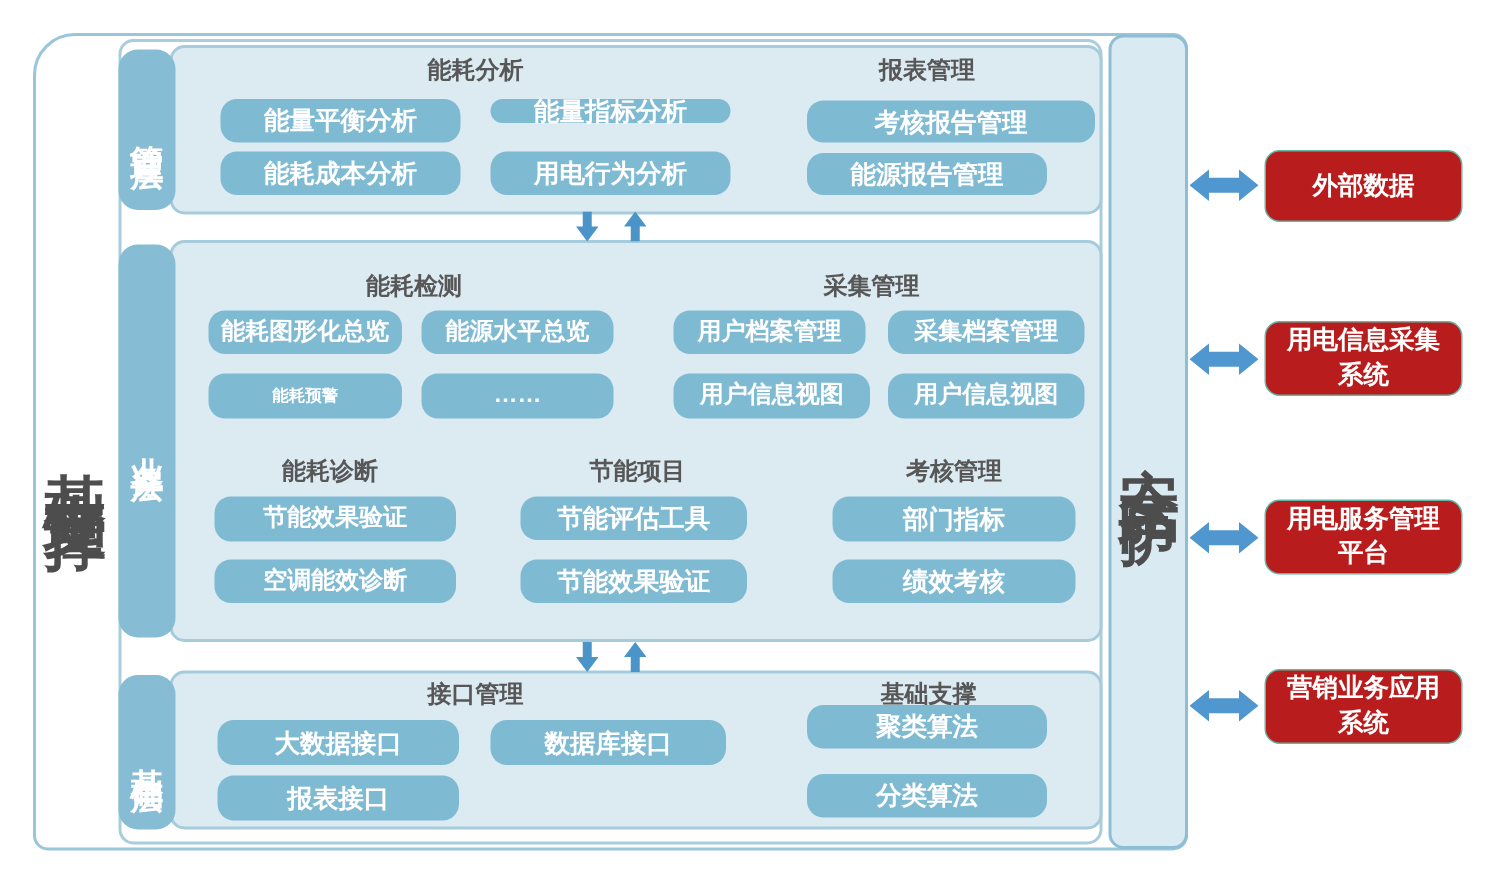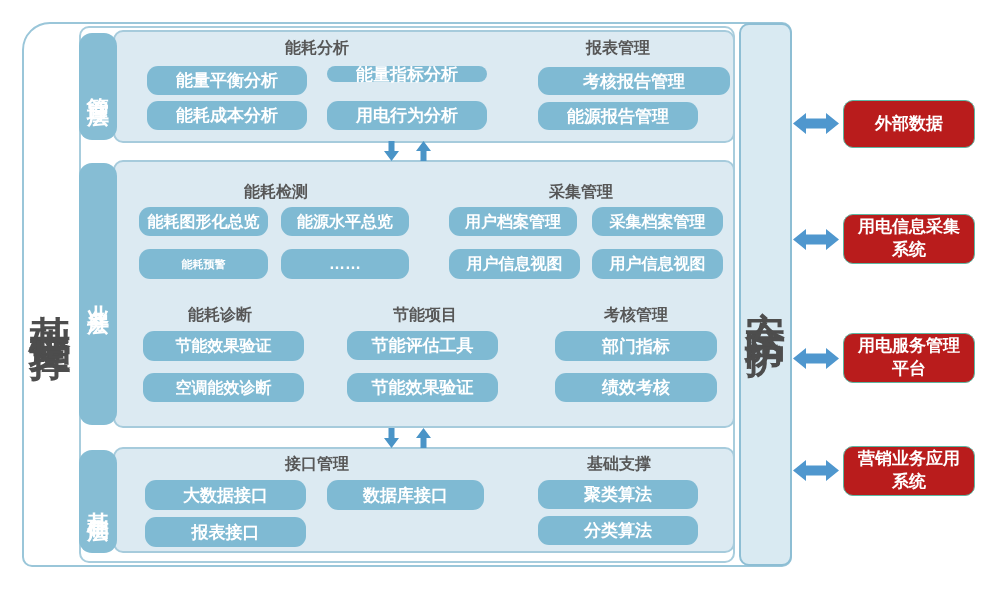--- a/index.html
+++ b/index.html
@@ -88,21 +88,21 @@
   <div class="box" style="left:555px;top:331px;width:162px;height:30px;">部门指标</div>
   <div class="box" style="left:143px;top:373px;width:161px;height:29px;font-size:16px;">空调能效诊断</div>
   <div class="box" style="left:347px;top:373px;width:151px;height:29px;">节能效果验证</div>
   <div class="box" style="left:555px;top:373px;width:162px;height:29px;">绩效考核</div>
 
   <div class="heading" style="left:252px;top:454px;width:130px;">接口管理</div>
   <div class="heading" style="left:554px;top:454px;width:130px;">基础支撑</div>
   <div class="box" style="left:145px;top:480px;width:161px;height:30px;">大数据接口</div>
   <div class="box" style="left:327px;top:480px;width:157px;height:30px;">数据库接口</div>
   <div class="box" style="left:145px;top:517px;width:161px;height:30px;">报表接口</div>
-  <div class="box" style="left:538px;top:480px;width:160px;height:29px;">聚类算法</div>
+  <div class="box" style="left:538px;top:470px;width:160px;height:29px;">聚类算法</div>
   <div class="box" style="left:538px;top:516px;width:160px;height:29px;">分类算法</div>
 
   <svg class="icon" style="left:384px;top:141px;" width="15" height="20" viewBox="0 0 15 20">
       <path d="M4.5 0 h6 v10 h4.5 L7.5 20 L0 10 h4.5 Z" fill="#4a94c7"></path>
     </svg>
   <svg class="icon" style="left:416px;top:141px;" width="15" height="20" viewBox="0 0 15 20">
       <path d="M7.5 0 L15 10 h-4.5 v10 h-6 V10 H0 Z" fill="#4a94c7"></path>
     </svg>
   <svg class="icon" style="left:384px;top:428px;" width="15" height="20" viewBox="0 0 15 20">
       <path d="M4.5 0 h6 v10 h4.5 L7.5 20 L0 10 h4.5 Z" fill="#4a94c7"></path>

